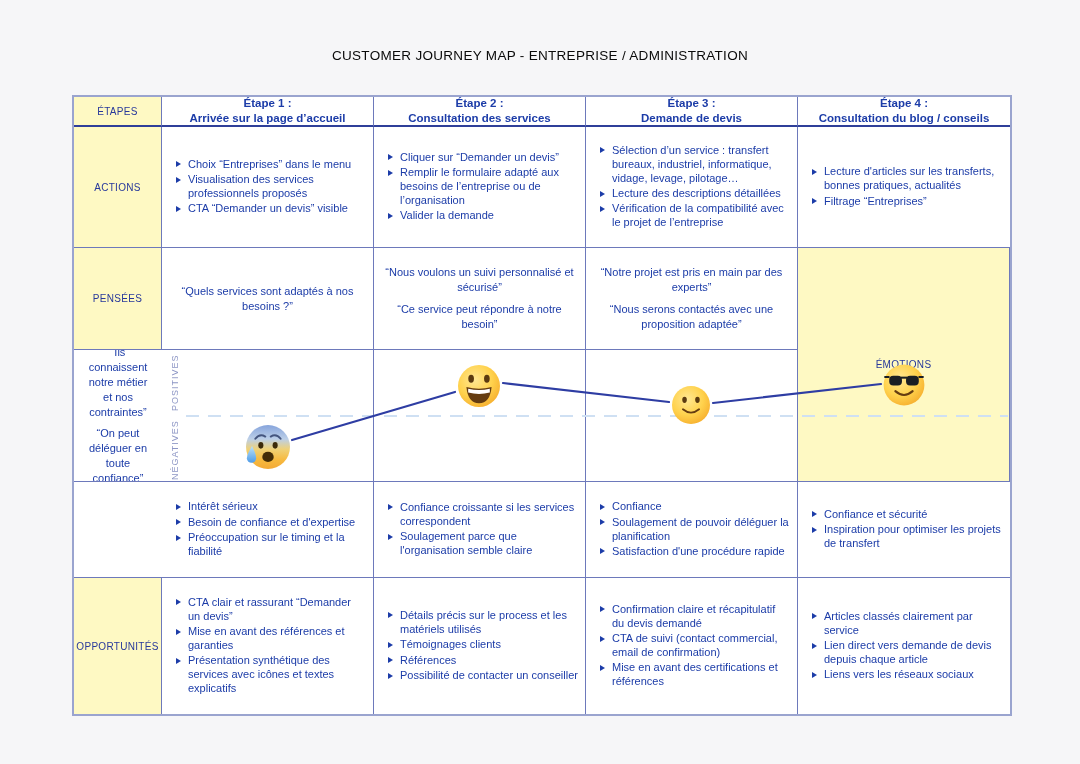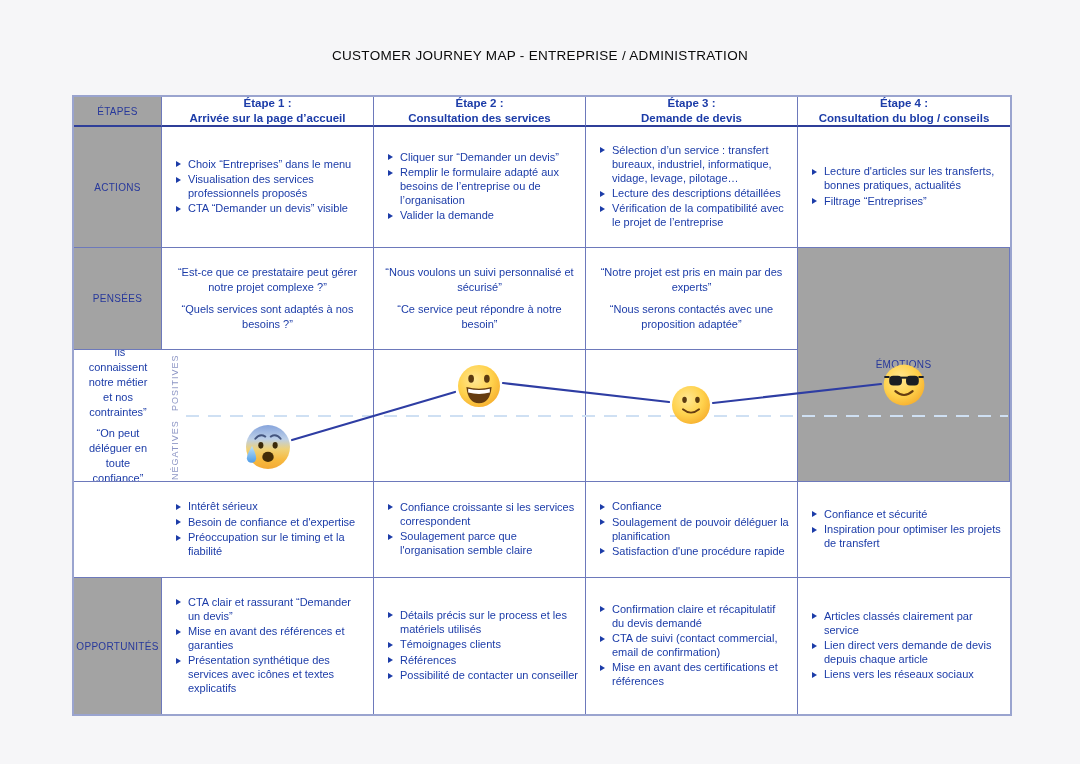--- a/index.html
+++ b/index.html
@@ -20,21 +20,21 @@
     display:grid;
     grid-template-columns:88px 1fr 1fr 1fr 1fr;
     grid-template-rows:30px 121px 102px 132px 96px 136px;
     box-sizing:content-box;
   }
   .cell { border-right:1px solid #6d79bb; border-bottom:1px solid #6d79bb; box-sizing:border-box; overflow:hidden; }
   .r-last { border-right:none; }
   .b-last { border-bottom:none; }
   .hdr-b { border-bottom:2px solid #2f3f99; }
   .lab {
-    background:#a3a3a3;
+    background:#fef9c3;
     display:flex; align-items:center; justify-content:center;
     font-size:10px; letter-spacing:0.3px; color:#27389b; text-align:center;
   }
   .lab-span { grid-row: span 2; }
   .hdr {
     display:flex; flex-direction:column; justify-content:center;
     text-align:center; font-weight:bold; font-size:11.5px; line-height:1.3;
     color:#1c3ca8;
   }
   .listcell {
@@ -125,21 +125,20 @@
   <div class="cell listcell r-last">
     <ul class="blist">
         <li>Lecture d'articles sur les transferts, bonnes pratiques, actualités</li>
         <li>Filtrage “Entreprises”</li>
       </ul>
   </div>
 
   <div class="cell lab">PENSÉES</div>
   <div class="cell quotecell">
     <ul class="quotes">
-        <li>“Est-ce que ce prestataire peut gérer notre projet complexe ?”</li>
         <li>“Quels services sont adaptés à nos besoins ?”</li>
       </ul>
   </div>
   <div class="cell quotecell">
     <ul class="quotes">
         <li>“Nous voulons un suivi personnalisé et sécurisé”</li>
         <li>“Ce service peut répondre à notre besoin”</li>
       </ul>
   </div>
   <div class="cell quotecell">

